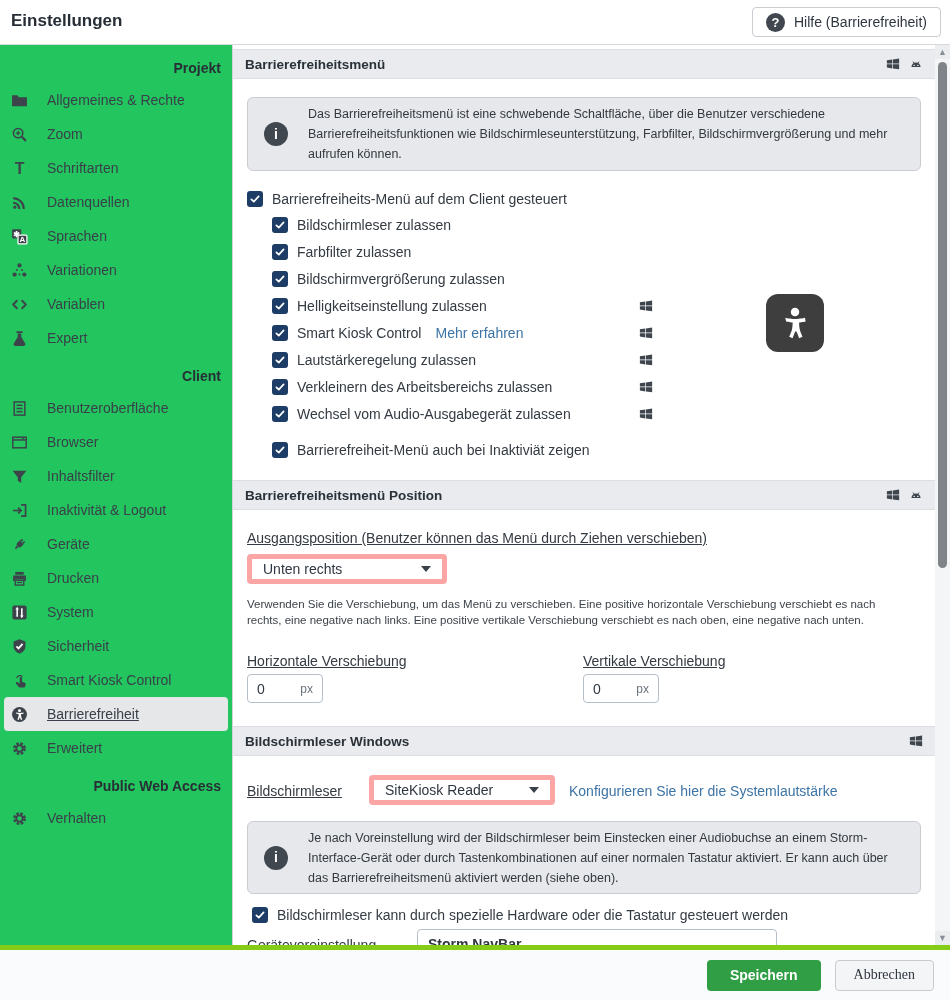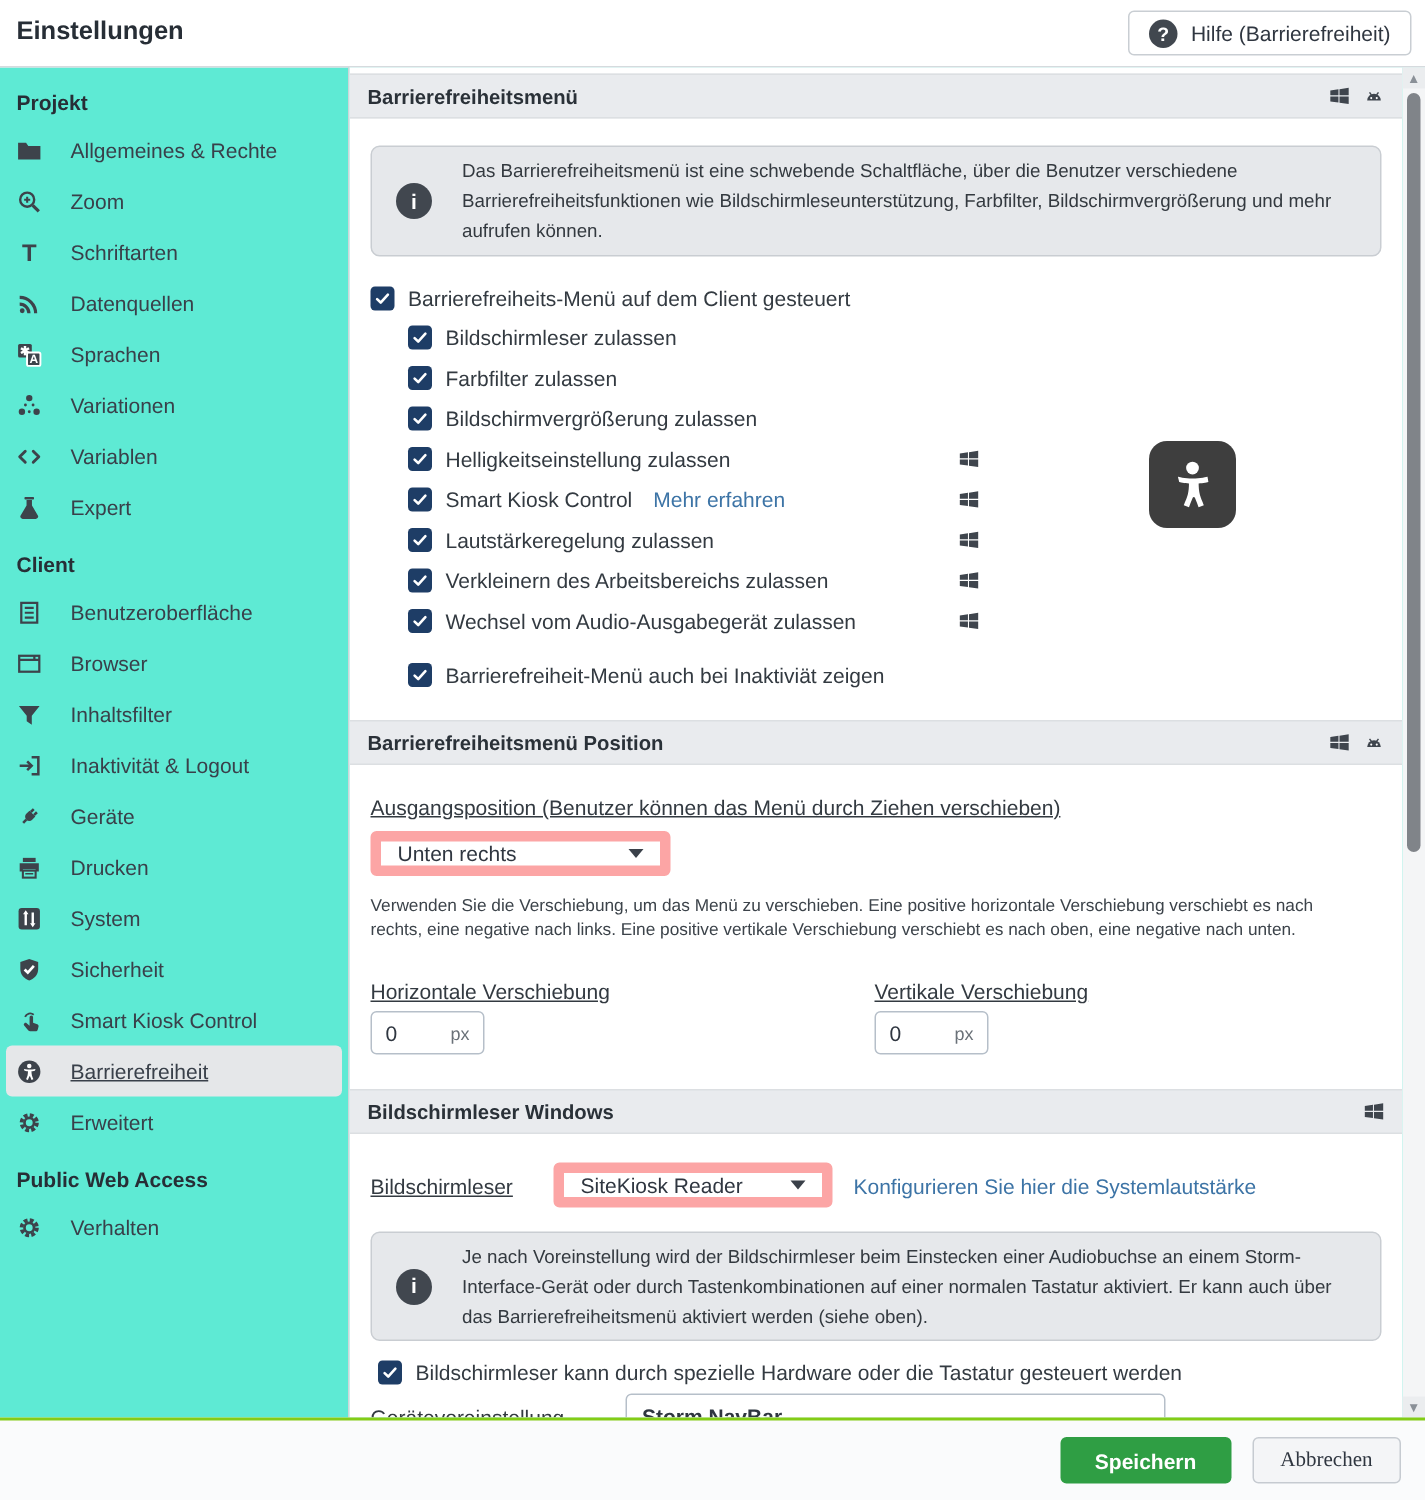--- a/index.html
+++ b/index.html
@@ -1,29 +1,29 @@
 <!DOCTYPE html>
 <html><head>
 <meta charset="utf-8">
 <style>
   html,body{margin:0;padding:0;background:#fff;}
-  .app{position:relative;width:950px;height:1000px;background:#5eead4;overflow:hidden;
+  .app{position:relative;width:950px;height:1000px;background:#22c55e;overflow:hidden;
        font-family:"Liberation Sans",sans-serif;color:#333a41;}
 
   
   .topbar{position:absolute;top:0;left:0;right:0;height:44px;background:#fff;border-bottom:1px solid #d6dade;}
   .page-title{position:absolute;left:11px;top:11px;font-size:17px;font-weight:700;color:#272e36;}
   .help-btn{position:absolute;right:9px;top:7px;height:30px;border:1px solid #c9ced3;border-radius:4px;
             background:#fff;display:flex;align-items:center;gap:9px;padding:0 13px;font-size:14px;color:#2f3640;cursor:pointer;box-sizing:border-box;}
   .q-icon{width:19px;height:19px;border-radius:50%;background:#41474f;color:#fff;font-weight:700;font-size:13px;
           display:flex;align-items:center;justify-content:center;}
 
   
   .sidebar{position:absolute;top:45px;left:0;width:232px;bottom:55px;border-right:1px solid #cfd4d8;overflow:hidden;padding-top:2px;}
-  .sb-section{font-weight:700;font-size:14px;color:#272e36;padding:13px 11px 7px;}
+  .sb-section{font-weight:700;font-size:14px;color:#272e36;padding:13px 11px 7px;text-align:right;}
   .sb-item{display:flex;align-items:center;gap:19px;height:34px;padding:0 7px;margin:0 4px;border-radius:4px;
            font-size:14px;color:#39404a;cursor:pointer;}
   .sb-item.selected{background:#e5e7e9;text-decoration:underline;}
   .sb-icon{width:17px;height:17px;flex:0 0 17px;color:#3d434b;}
   .sb-icon svg{width:17px;height:17px;display:block;}
 
   
   .main{position:absolute;left:233px;top:45px;width:702px;height:900px;overflow:hidden;background:#fff;}
   .sec-h{position:absolute;left:0;width:702px;height:30px;background:#e9ebee;border-top:1px solid #dcdfe2;border-bottom:1px solid #dcdfe2;
          display:flex;align-items:center;padding:0 12px;box-sizing:border-box;font-weight:700;font-size:13.5px;color:#2a3138;}
@@ -39,21 +39,21 @@
 
   .cb-row{position:absolute;display:flex;align-items:center;gap:9px;font-size:14px;color:#333a41;height:18px;line-height:18px;}
   .cb{width:16px;height:16px;background:#1e3d66;border-radius:3px;flex:0 0 16px;cursor:pointer;}
   .cb svg{width:12px;height:12px;margin:2px;display:block;}
   .row-link{color:#3d74a6;margin-left:5px;cursor:pointer;text-decoration:none;}
   .row-win{position:absolute;left:367px;top:2px;width:14px;color:#3f454d;}
   .row-win svg{width:14px;height:14px;display:block;}
 
   .fld-label{position:absolute;font-size:14px;color:#333a41;text-decoration:underline;}
   .small-help{position:absolute;font-size:11.5px;line-height:1.38;color:#3c434a;}
-  .dd{position:absolute;height:30px;border:7px solid #fca5a5;border-radius:4px;background:#fff;display:flex;align-items:center;
+  .dd{position:absolute;height:30px;border:5px solid #fca5a5;border-radius:4px;background:#fff;display:flex;align-items:center;
       padding:0 11px;box-sizing:border-box;font-size:14px;color:#2f3640;cursor:pointer;}
   .caret{margin-left:auto;width:0;height:0;border-left:5px solid transparent;border-right:5px solid transparent;border-top:6px solid #3a4049;}
   .num{position:absolute;width:76px;height:29px;border:1px solid #b6bfc9;border-radius:4px;background:#fff;display:flex;align-items:center;
        padding:0 9px;box-sizing:border-box;font-size:14px;color:#2f3640;}
   .num .unit{margin-left:auto;color:#6a7178;font-size:12px;}
   .text-input{position:absolute;height:30px;border:1px solid #b6bfc9;border-radius:4px;background:#fff;display:flex;align-items:center;
        padding:0 10px;box-sizing:border-box;font-size:14px;font-weight:700;color:#2f3640;}
   .link{position:absolute;font-size:14px;color:#3d74a6;cursor:pointer;}
 
   .preview{position:absolute;left:533px;top:249px;width:58px;height:58px;background:#3e3e3e;border-radius:12px;
@@ -62,21 +62,21 @@
 
   
   .scrollbar{position:absolute;left:935px;top:45px;width:15px;height:900px;background:#f4f5f6;}
   .sb-arrow{position:absolute;left:0;width:15px;height:14px;display:flex;align-items:center;justify-content:center;
             color:#8a9097;font-size:9px;background:#ebedef;cursor:pointer;}
   .sb-arrow.up{top:0;}
   .sb-arrow.down{bottom:0;}
   .sb-thumb{position:absolute;left:3px;width:9px;border-radius:5px;background:#808489;top:17px;height:506px;cursor:pointer;}
 
   
-  .footer{position:absolute;left:0;right:0;bottom:0;height:55px;background:#fafbfc;border-top:2px solid #84cc16;
+  .footer{position:absolute;left:0;right:0;bottom:0;height:55px;background:#fafbfc;border-top:5px solid #84cc16;
           display:flex;align-items:center;justify-content:flex-end;gap:14px;padding:0 16px;box-sizing:border-box;}
   .btn-save{background:#2f9e44;color:#fff;font-weight:700;font-size:14px;border:none;border-radius:4px;height:31px;padding:0 23px;
             font-family:"Liberation Sans",sans-serif;cursor:pointer;}
   .btn-cancel{background:#f4f5f7;border:1px solid #c6cbd1;border-radius:4px;height:31px;padding:0 18px;font-size:14px;color:#2f3640;
             font-family:Liberation Serif, serif;cursor:pointer;}
 </style>
 </head>
 <body>
 
 <div class="app">

